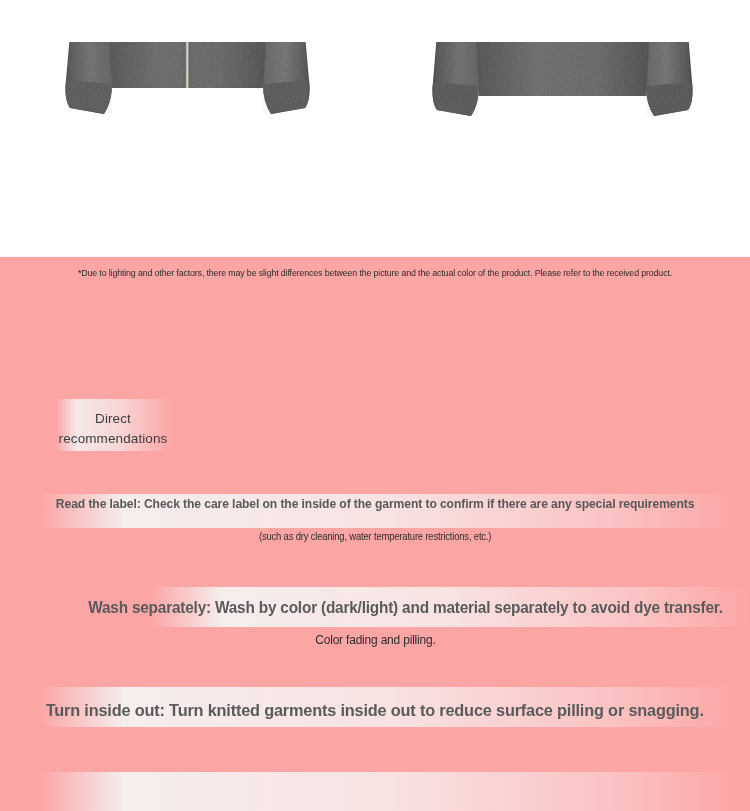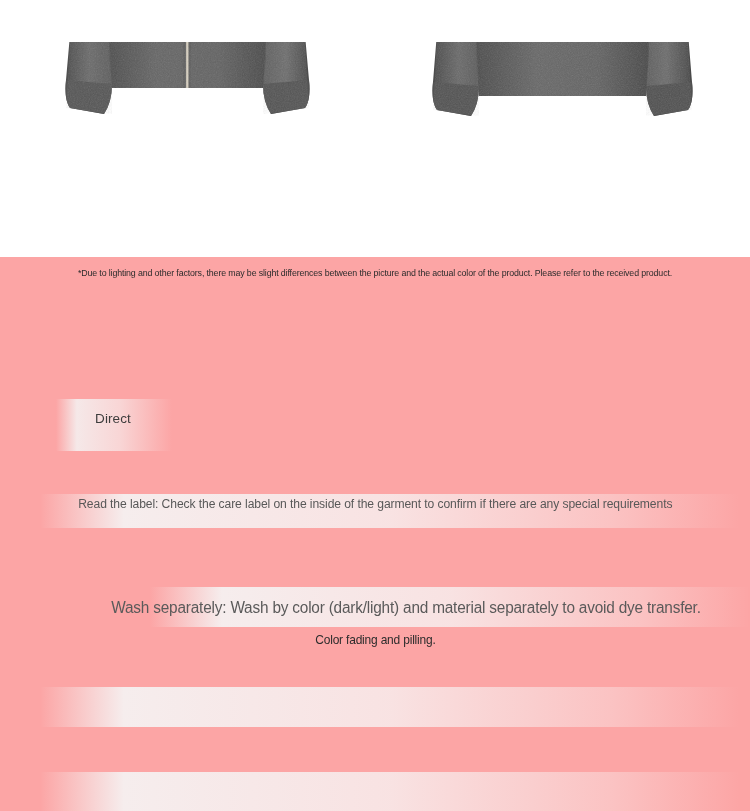--- a/index.html
+++ b/index.html
@@ -108,20 +108,21 @@
   .band-3 { left: 40px;  top: 645px; width: 700px; height: 40px; }
   .band-4 { left: 40px;  top: 730px; width: 700px; height: 40px; }
 
   
   .care-line {
     position: absolute;
     left: 0;
     width: 750px;
     text-align: center;
     white-space: nowrap;
+    font-weight: bold;
   }
 
   .care-line .txt {
     display: inline-block;
   }
 
   
   .care-1 {
     top: 455px;
     font-size: 12.5px;
@@ -317,35 +318,42 @@
     </div>
 
   </div>
 
   <div class="disclaimer">*Due to lighting and other factors, there may be slight differences between the picture and the actual color of the product. Please refer to the received product.</div>
 
   <div class="heading-wash-backdrop"></div>
 
   <div class="wash-heading">
     <div>Direct</div>
+    <div>recommendations</div>
   </div>
 
   <div class="band band-1"></div>
   <div class="band band-2"></div>
   <div class="band band-3"></div>
   <div class="band band-4"></div>
 
   <div class="care-line care-1">
     <span class="txt">Read the label: Check the care label on the inside of the garment to confirm if there are any special requirements</span>
   </div>
 
+  <div class="care-line care-2">
+    <span class="txt">(such as dry cleaning, water temperature restrictions, etc.)</span>
+  </div>
 
   <div class="care-line care-3">
     <span class="txt">Wash separately: Wash by color (dark/light) and material separately to avoid dye transfer.</span>
   </div>
 
   <div class="care-line care-4">
     <span class="txt">Color fading and pilling.</span>
   </div>
 
+  <div class="care-line care-5">
+    <span class="txt">Turn inside out: Turn knitted garments inside out to reduce surface pilling or snagging.</span>
+  </div>
 
 
 </div>
 
 </body></html>

